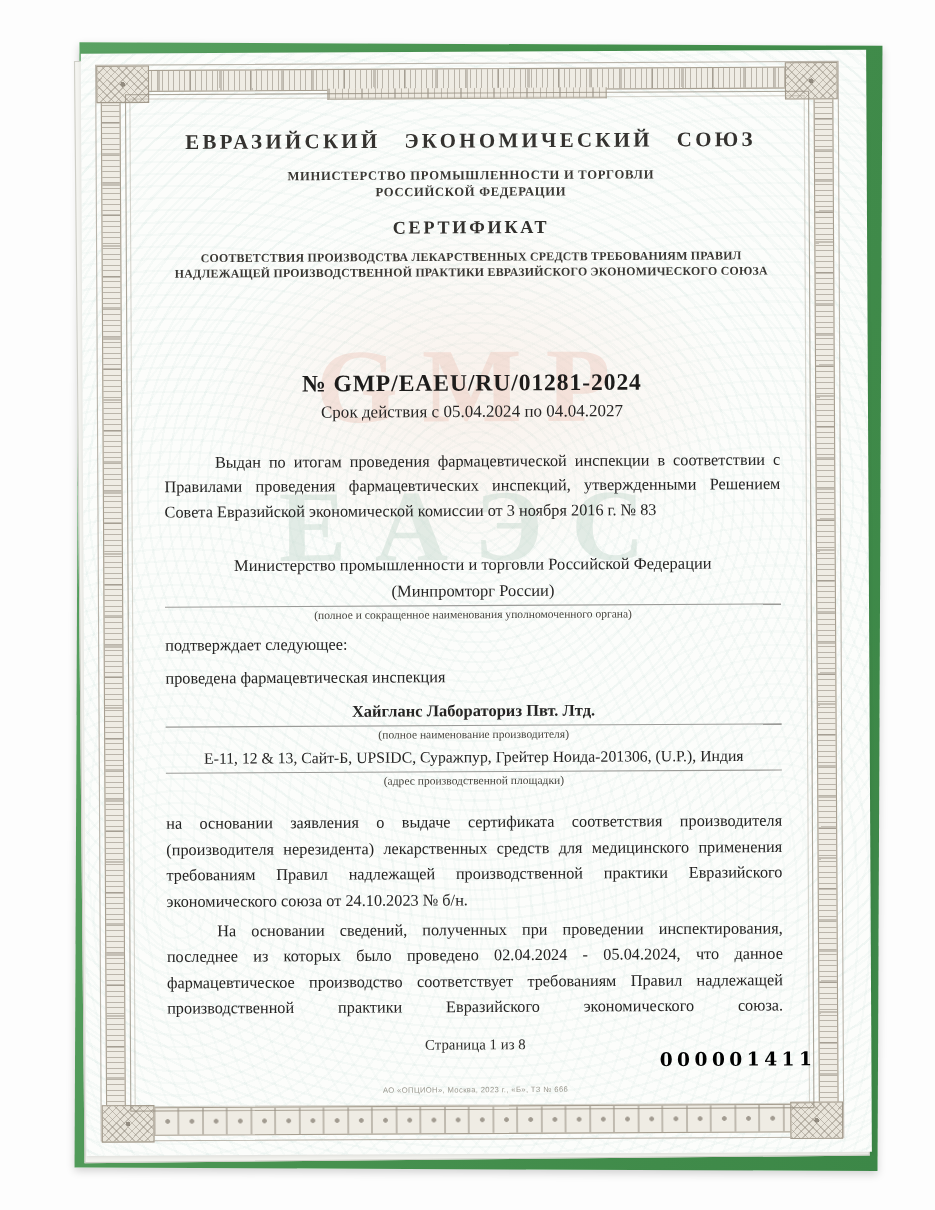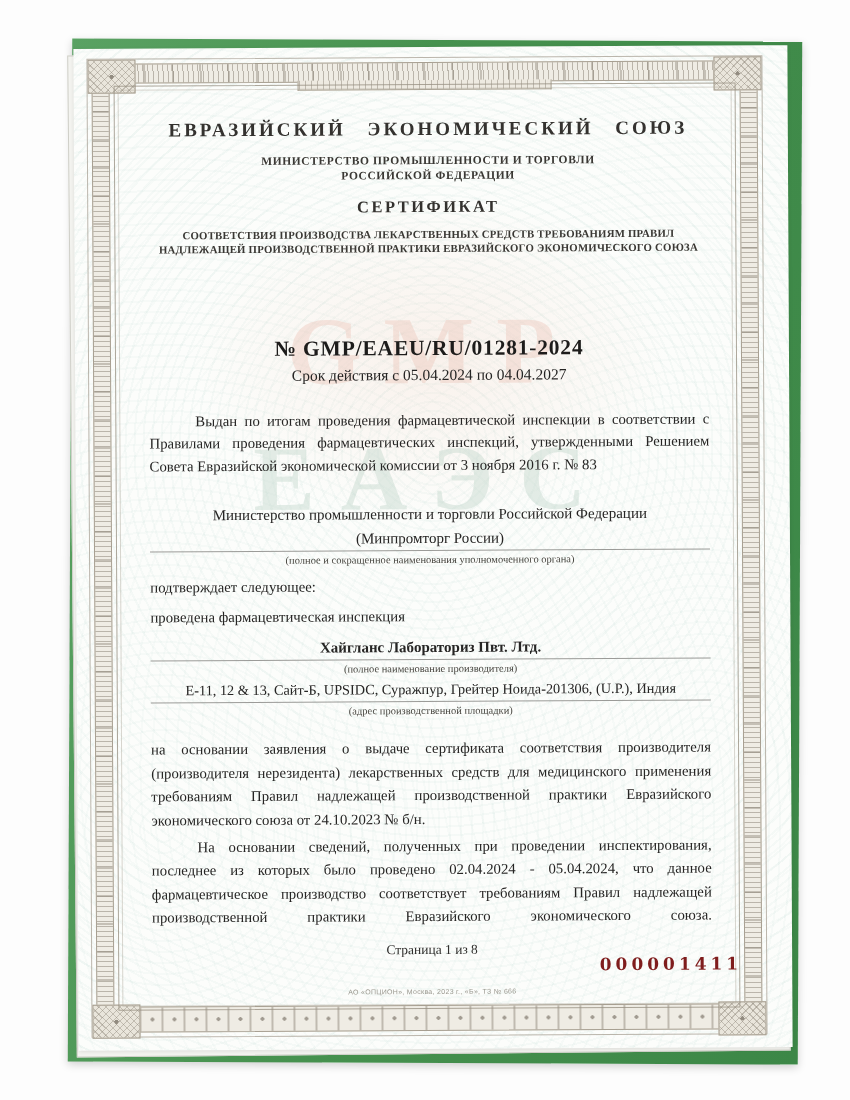--- a/index.html
+++ b/index.html
@@ -90,21 +90,21 @@
   .manuf{top:592px;font-size:15px;font-weight:bold;}
   .rule2{top:612px;}
   .cap2{top:616px;}
   .address{top:634px;font-size:14.3px;}
   .rule3{top:654px;}
   .cap3{top:658px;}
   .p2{top:690px;line-height:23.6px;}
   .p3{top:788px;line-height:23.4px;text-indent:46px;text-align-last:justify;}
   .pagelabel{top:895px;font-size:13.5px;color:#302f2d;}
   .serial{position:absolute;top:908px;right:50px;font-family:"DejaVu Serif",serif;
-    font-size:17px;font-weight:600;letter-spacing:4px;color:#7f1d1d;}
+    font-size:17px;font-weight:600;letter-spacing:4px;color:#000000;}
   .printnote{top:941px;font-size:7px;color:#9a988f;font-family:"Liberation Sans",sans-serif;letter-spacing:.3px;}
 </style>
 </head>
 <body>
 
 <div class="photo">
 
   <div class="backing"></div>
   <div class="paper-under"></div>
 

